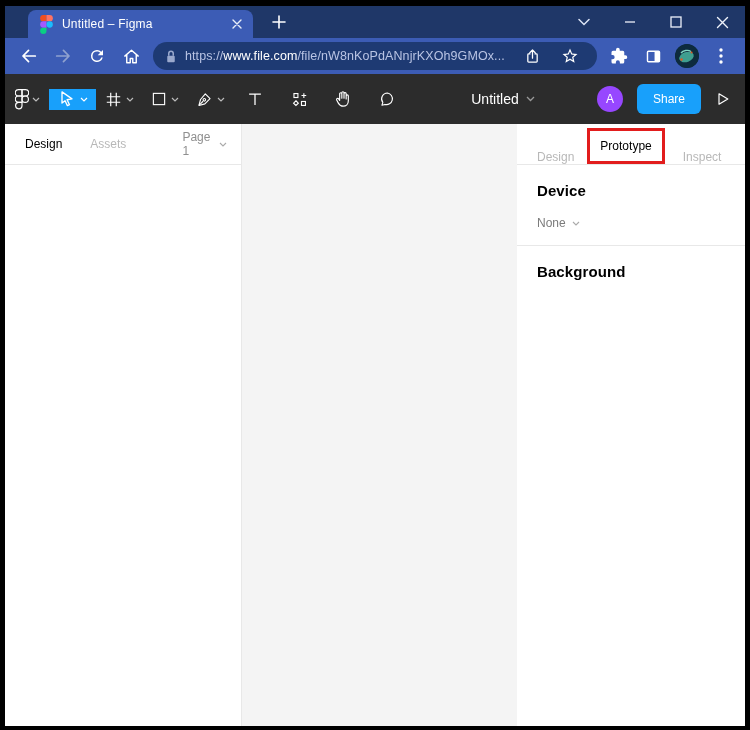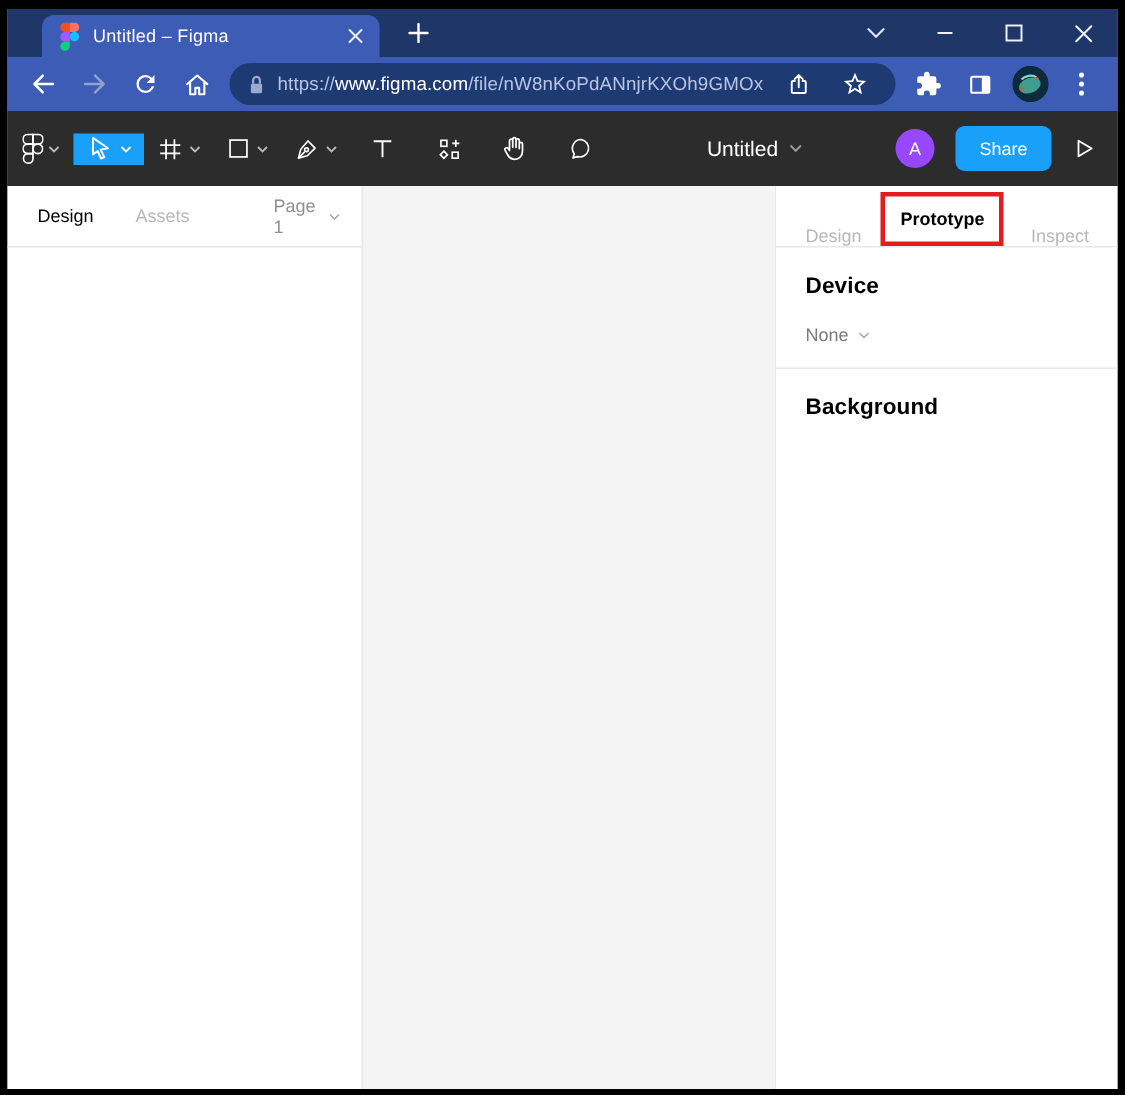--- a/index.html
+++ b/index.html
@@ -56,21 +56,21 @@
   .lp-tab { color:#b8b8b8; }
   .lp-spacer { flex:1; }
   .page-select { color:#8f8f8f; display:flex; align-items:center; gap:5px; }
   .canvas { flex:1; background:#f4f4f4; }
   .right-panel { width:228px; background:#fff; display:flex; flex-direction:column; font-size:12px; }
   .rp-tabs { height:41px; border-bottom:1px solid #e8e8e8; display:flex; align-items:flex-end; padding-left:20px; flex:0 0 auto; }
   .rp-tab { color:#b8b8b8; }
   .rp-tab-design { margin-right:13px; }
   .rp-tab-inspect { margin-left:18px; }
   .red-box { border:3px solid #e21d1d; padding:8px 10px; }
-  .rp-tab-active { color:#000; font-weight:700; }
+  .rp-tab-active { color:#000; font-weight:400; }
   .section { padding:17px 20px 15px 20px; border-bottom:1px solid #e8e8e8; }
   .section:last-child { border-bottom:none; }
   .sec-title { font-size:15px; font-weight:600; color:#000; letter-spacing:.1px; }
   .device-value { margin-top:17px; color:#7b7b7b; font-size:12px; display:flex; align-items:center; gap:6px; }
   .bg-row { margin-top:14px; display:flex; align-items:center; gap:12px; }
   .swatch { width:16px; height:16px; background:#000; flex:0 0 auto; }
   .bg-value { font-size:11px; color:#000; letter-spacing:.3px; }
 
   svg { display:block; flex:0 0 auto; }
 </style>
@@ -145,21 +145,21 @@
       <div class="navbtn">
         <svg width="19" height="19" viewBox="0 0 24 24">
             <path d="M3.5,11.5 12,4.2 20.5,11.5 M6,9.8 V20 h4.4 v-5.4 h3.2 V20 H18 V9.8" stroke="#fff" stroke-width="1.8" fill="none" stroke-linecap="round" stroke-linejoin="round"></path>
           </svg>
       </div>
       <div class="addressbar">
         <svg width="12" height="15" viewBox="0 0 16 20">
           <path d="M5,9 V6 a3,3 0 0 1 6,0 v3" stroke="#9aa9cd" stroke-width="2" fill="none"></path>
           <rect x="3" y="9" width="10" height="8.5" rx="1.2" fill="#9aa9cd"></rect>
         </svg>
-        <span class="url"><span class="dim">https://</span><span class="domain">www.figma.com</span><span class="dim">/file/nW8nKoPdANnjrKXOh9GMOx...</span></span>
+        <span class="url"><span class="dim">https://</span><span class="domain">www.file.com</span><span class="dim">/file/nW8nKoPdANnjrKXOh9GMOx...</span></span>
         <span class="rightbtn">
           <svg width="17" height="17" viewBox="0 0 20 20">
               <path d="M7,7 H5.5 a1,1 0 0 0 -1,1 v7.5 a1,1 0 0 0 1,1 h9 a1,1 0 0 0 1,-1 V8 a1,1 0 0 0 -1,-1 H13 M10,12 V2.8 M6.8,5.6 10,2.4 13.2,5.6" stroke="#fff" stroke-width="1.5" fill="none" stroke-linecap="round" stroke-linejoin="round"></path>
             </svg>
         </span>
         <span class="rightbtn">
           <svg width="18" height="18" viewBox="0 0 24 24">
               <path d="M22,9.24l-7.19,-0.62L12,2 9.19,8.63 2,9.24l5.46,4.73L5.82,21 12,17.27 18.18,21l-1.63,-7.03ZM12,15.4 8.24,17.67 9.23,13.39 5.91,10.51 10.29,10.13 12,6.1 13.71,10.13 18.09,10.51 14.77,13.39 15.76,17.67Z" fill="#fff"></path>
             </svg>
         </span>

